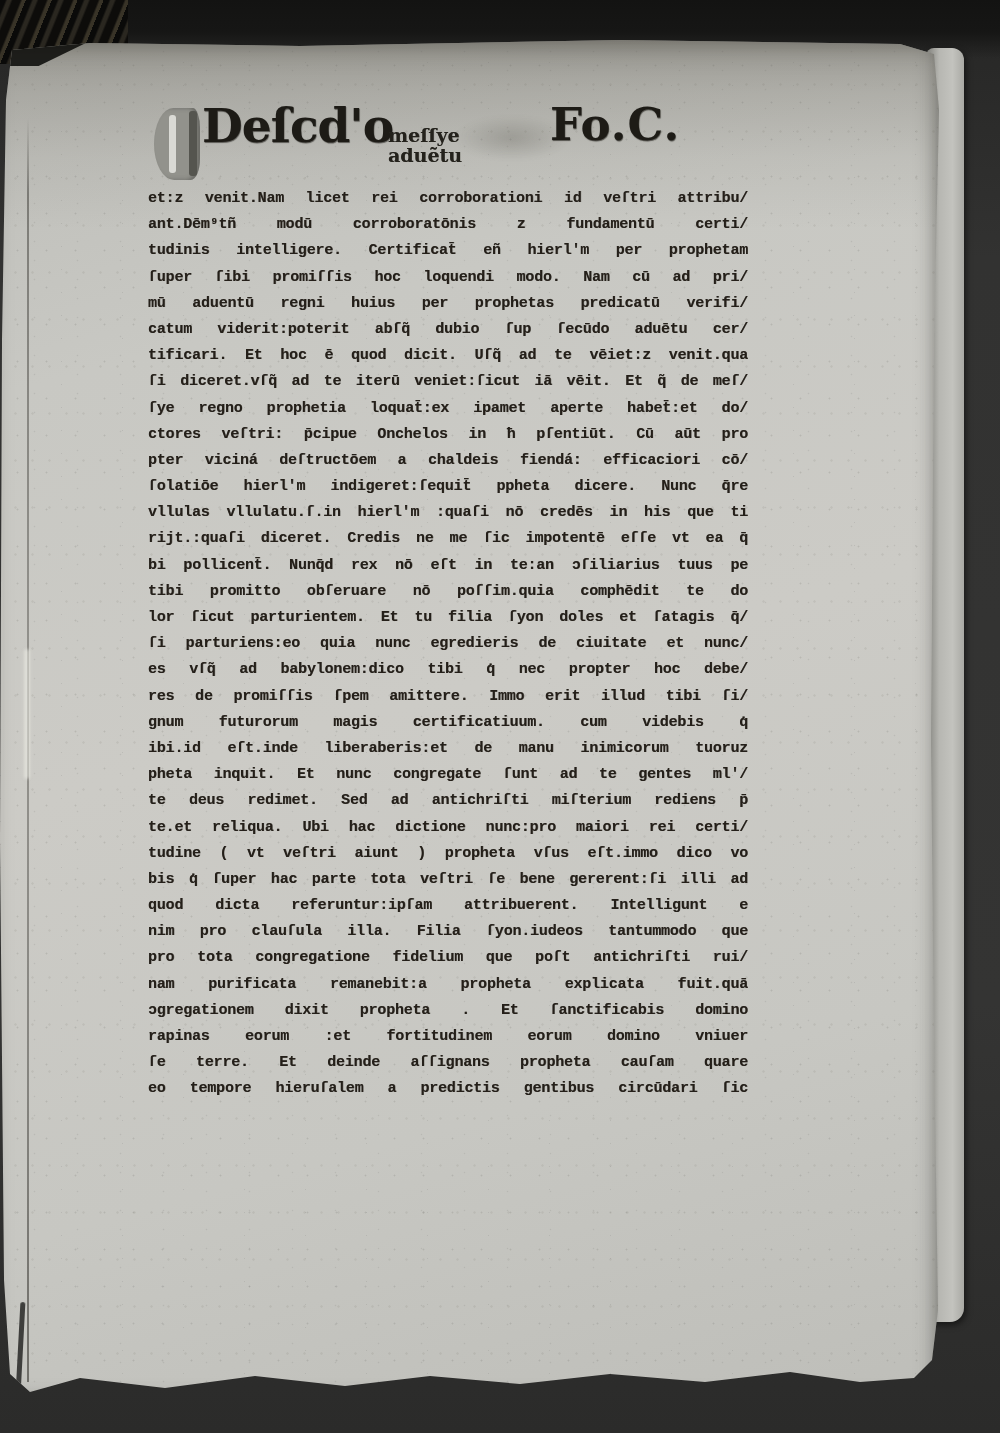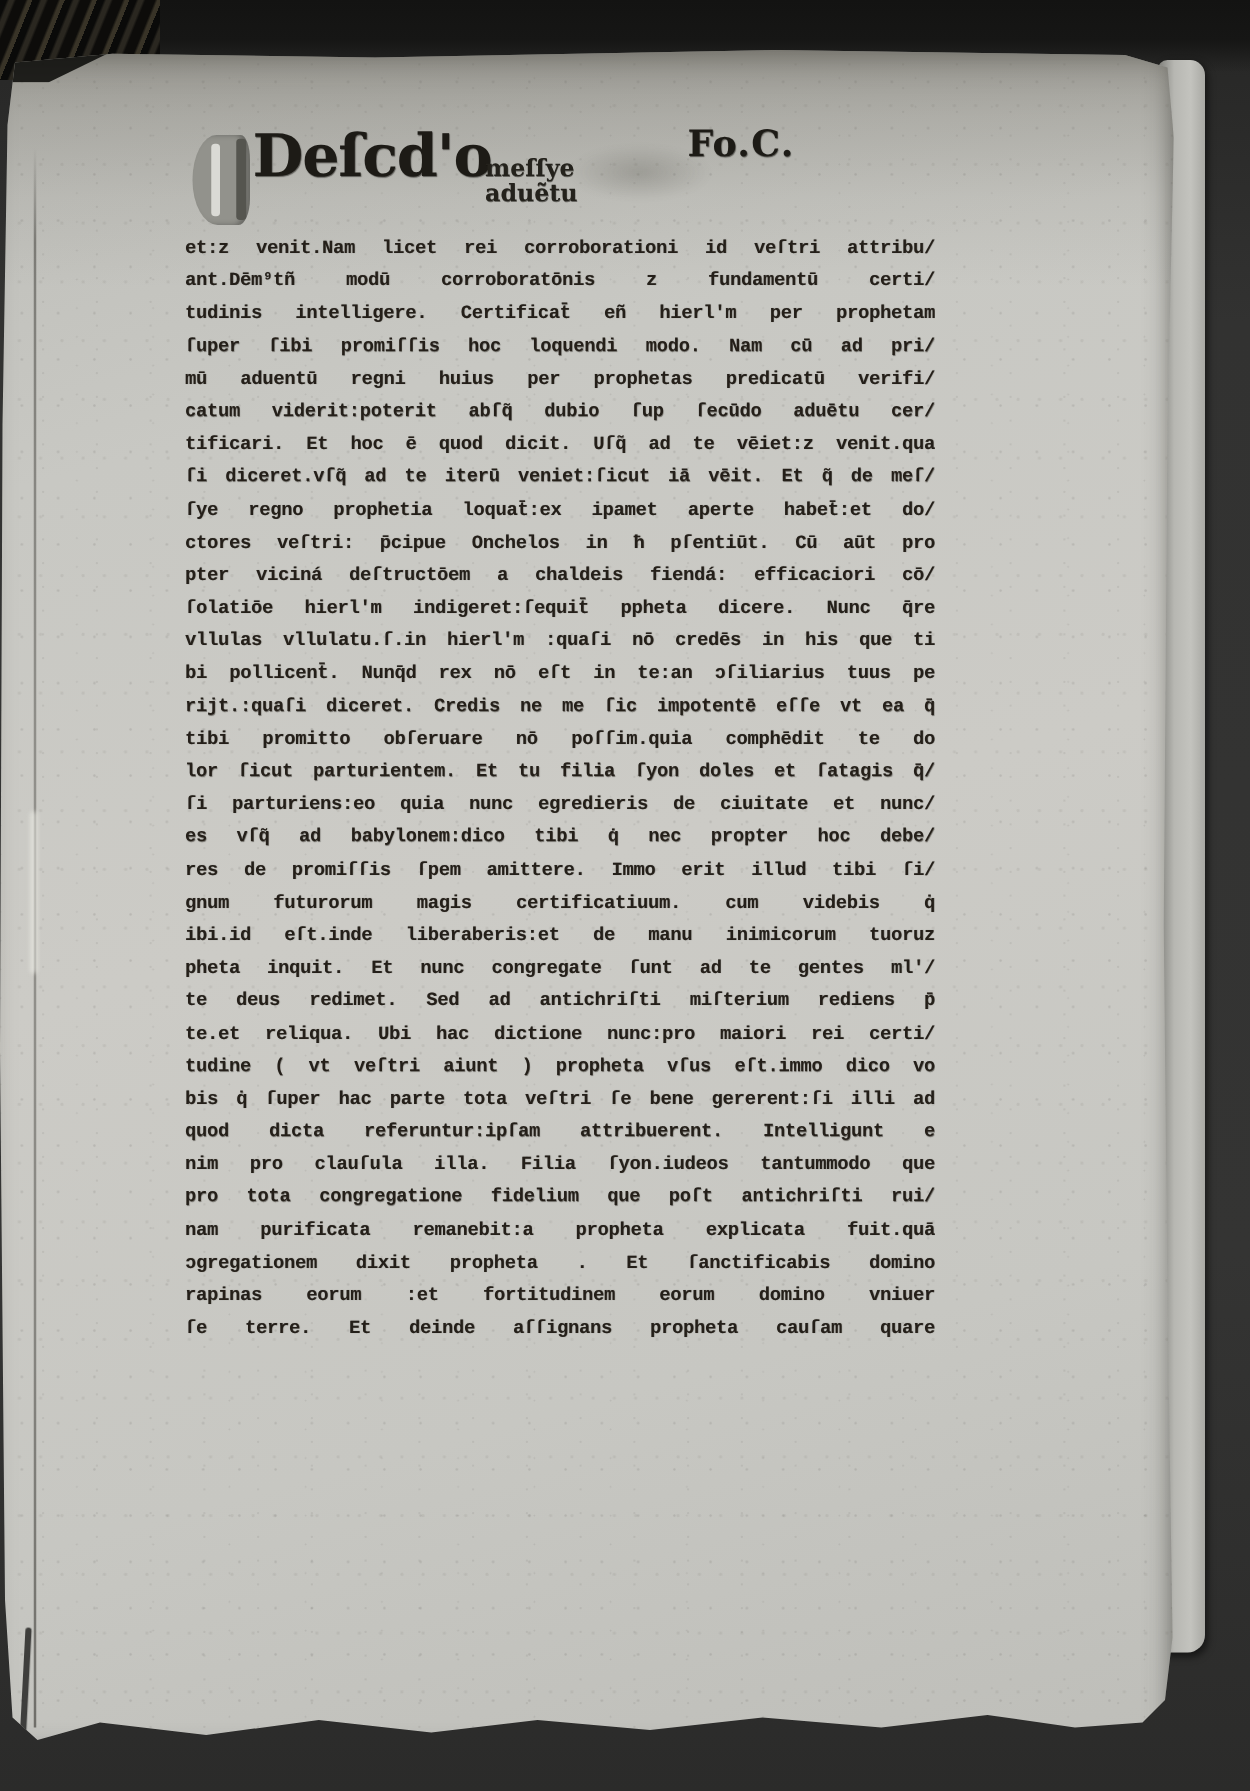--- a/index.html
+++ b/index.html
@@ -75,21 +75,21 @@
     background:#dadad5;border-radius:3px;}
   .capitulum::before{content:'';position:absolute;right:3px;top:3px;width:8px;height:65px;
     background:#55554f;border-radius:3px;}
   .title{position:absolute;left:54px;top:-4px;font-size:47px;font-weight:700;
     letter-spacing:-1px;color:#1d1b16;text-shadow:.5px .5px .8px rgba(20,18,14,.55);}
   .title-ann{position:absolute;left:240px;top:23px;font-size:19px;line-height:20px;font-weight:700;
     color:#24221c;text-shadow:.3px .3px .5px rgba(20,18,14,.5);}
   .ghost{position:absolute;left:308px;top:14px;width:112px;height:44px;pointer-events:none;
     background:radial-gradient(ellipse at 50% 50%,rgba(62,60,52,.22),rgba(62,60,52,0) 72%);
     filter:blur(2px);}
-  .folio{position:absolute;left:402px;top:-4px;font-size:29px;font-weight:700;
+  .folio{position:absolute;left:402px;top:-4px;font-size:45px;font-weight:700;
     letter-spacing:1px;color:#1d1b16;text-shadow:.5px .5px .9px rgba(20,18,14,.6);}
 
   
   .textblock{position:absolute;left:148px;top:146px;width:600px;}
   .line{height:26.2px;overflow:hidden;white-space:normal;
     font-size:15px;font-weight:700;letter-spacing:-0.2px;line-height:26.2px;
     text-align:justify;text-align-last:justify;
     color:#241f19;text-shadow:.35px .35px .6px rgba(28,24,18,.5);font-family:Liberation Mono, monospace;}
 </style>
 </head>
@@ -127,38 +127,39 @@
         <div class="line">ſuper ſibi promiſſis hoc loquendi modo. Nam cū ad pri/</div>
         <div class="line">mū aduentū regni huius per prophetas predicatū verifi/</div>
         <div class="line">catum viderit:poterit abſq̃ dubio ſup ſecūdo aduētu cer/</div>
         <div class="line">tificari. Et hoc ē quod dicit. Uſq̃ ad te vēiet:z venit.qua</div>
         <div class="line">ſi diceret.vſq̃ ad te iterū veniet:ſicut iā vēit. Et q̃ de meſ/</div>
         <div class="line">ſye regno prophetia loquat̄:ex ipamet aperte habet̄:et do/</div>
         <div class="line">ctores veſtri: p̄cipue Onchelos in ħ pſentiūt. Cū aūt pro</div>
         <div class="line">pter viciná deſtructōem a chaldeis fiendá: efficaciori cō/</div>
         <div class="line">ſolatiōe hierl'm indigeret:ſequit̄ ppheta dicere. Nunc q̄re</div>
         <div class="line">vllulas vllulatu.ſ.in hierl'm :quaſi nō credēs in his que ti</div>
+        <div class="line">rijt.:quaſi diceret. Credis ne me ſic impotentē eſſe vt ea q̄</div>
         <div class="line">bi pollicent̄. Nunq̄d rex nō eſt in te:an ɔſiliarius tuus pe</div>
-        <div class="line">rijt.:quaſi diceret. Credis ne me ſic impotentē eſſe vt ea q̄</div>
         <div class="line">tibi promitto obſeruare nō poſſim.quia comphēdit te do</div>
         <div class="line">lor ſicut parturientem. Et tu filia ſyon doles et ſatagis q̄/</div>
         <div class="line">ſi parturiens:eo quia nunc egredieris de ciuitate et nunc/</div>
         <div class="line">es vſq̃ ad babylonem:dico tibi q̇ nec propter hoc debe/</div>
         <div class="line">res de promiſſis ſpem amittere. Immo erit illud tibi ſi/</div>
         <div class="line">gnum futurorum magis certificatiuum. cum videbis q̇</div>
         <div class="line">ibi.id eſt.inde liberaberis:et de manu inimicorum tuoruz</div>
         <div class="line">pheta inquit. Et nunc congregate ſunt ad te gentes ml'/</div>
         <div class="line">te deus redimet. Sed ad antichriſti miſterium rediens p̄</div>
         <div class="line">te.et reliqua. Ubi hac dictione nunc:pro maiori rei certi/</div>
         <div class="line">tudine ( vt veſtri aiunt ) propheta vſus eſt.immo dico vo</div>
         <div class="line">bis q̇ ſuper hac parte tota veſtri ſe bene gererent:ſi illi ad</div>
         <div class="line">quod dicta referuntur:ipſam attribuerent. Intelligunt e</div>
         <div class="line">nim pro clauſula illa. Filia ſyon.iudeos tantummodo que</div>
         <div class="line">pro tota congregatione fidelium  que poſt antichriſti rui/</div>
         <div class="line">nam purificata remanebit:a propheta explicata fuit.quā</div>
         <div class="line">ɔgregationem dixit propheta . Et ſanctificabis domino</div>
         <div class="line">rapinas eorum :et fortitudinem eorum domino vniuer</div>
         <div class="line">ſe terre. Et deinde aſſignans propheta cauſam quare</div>
+        <div class="line">eo tempore hieruſalem a predictis gentibus circūdari ſic</div>
       </div>
 
     </div>
   </div>
 </div>
 
 </body></html>

